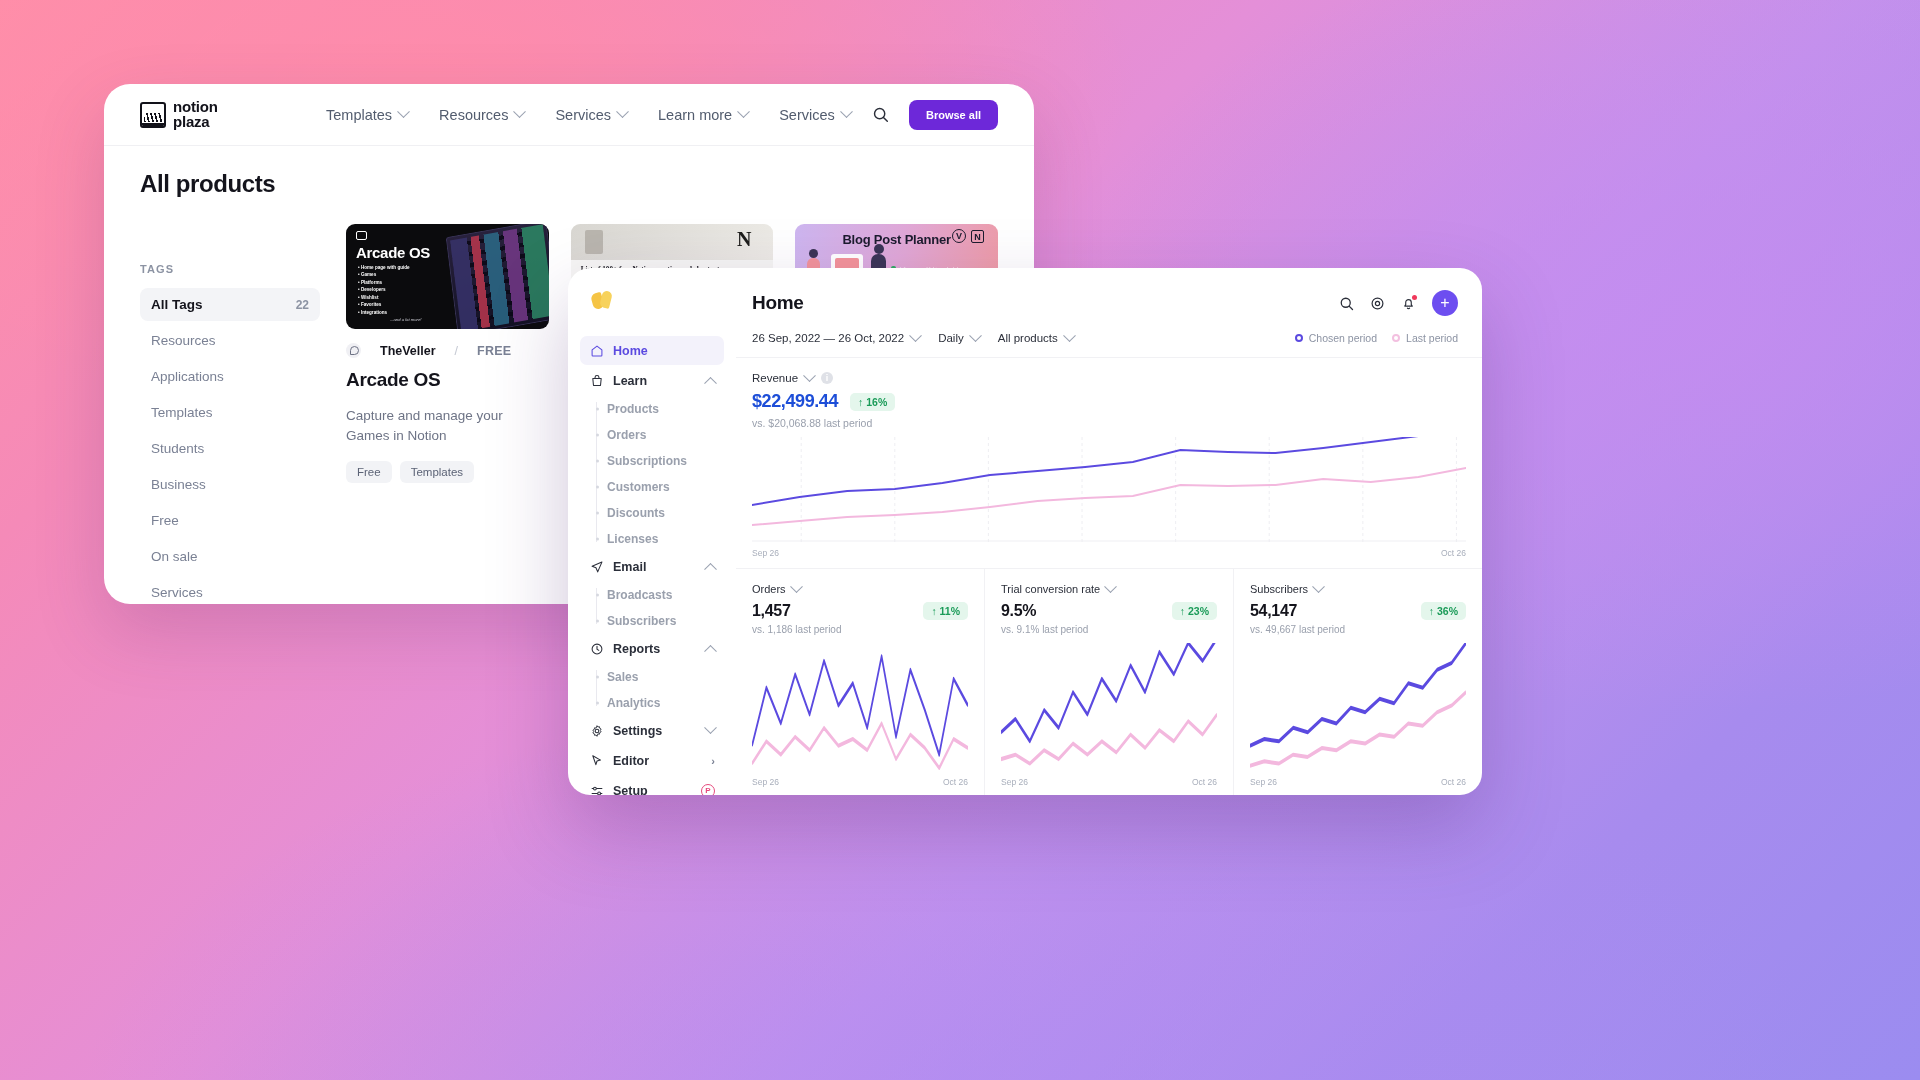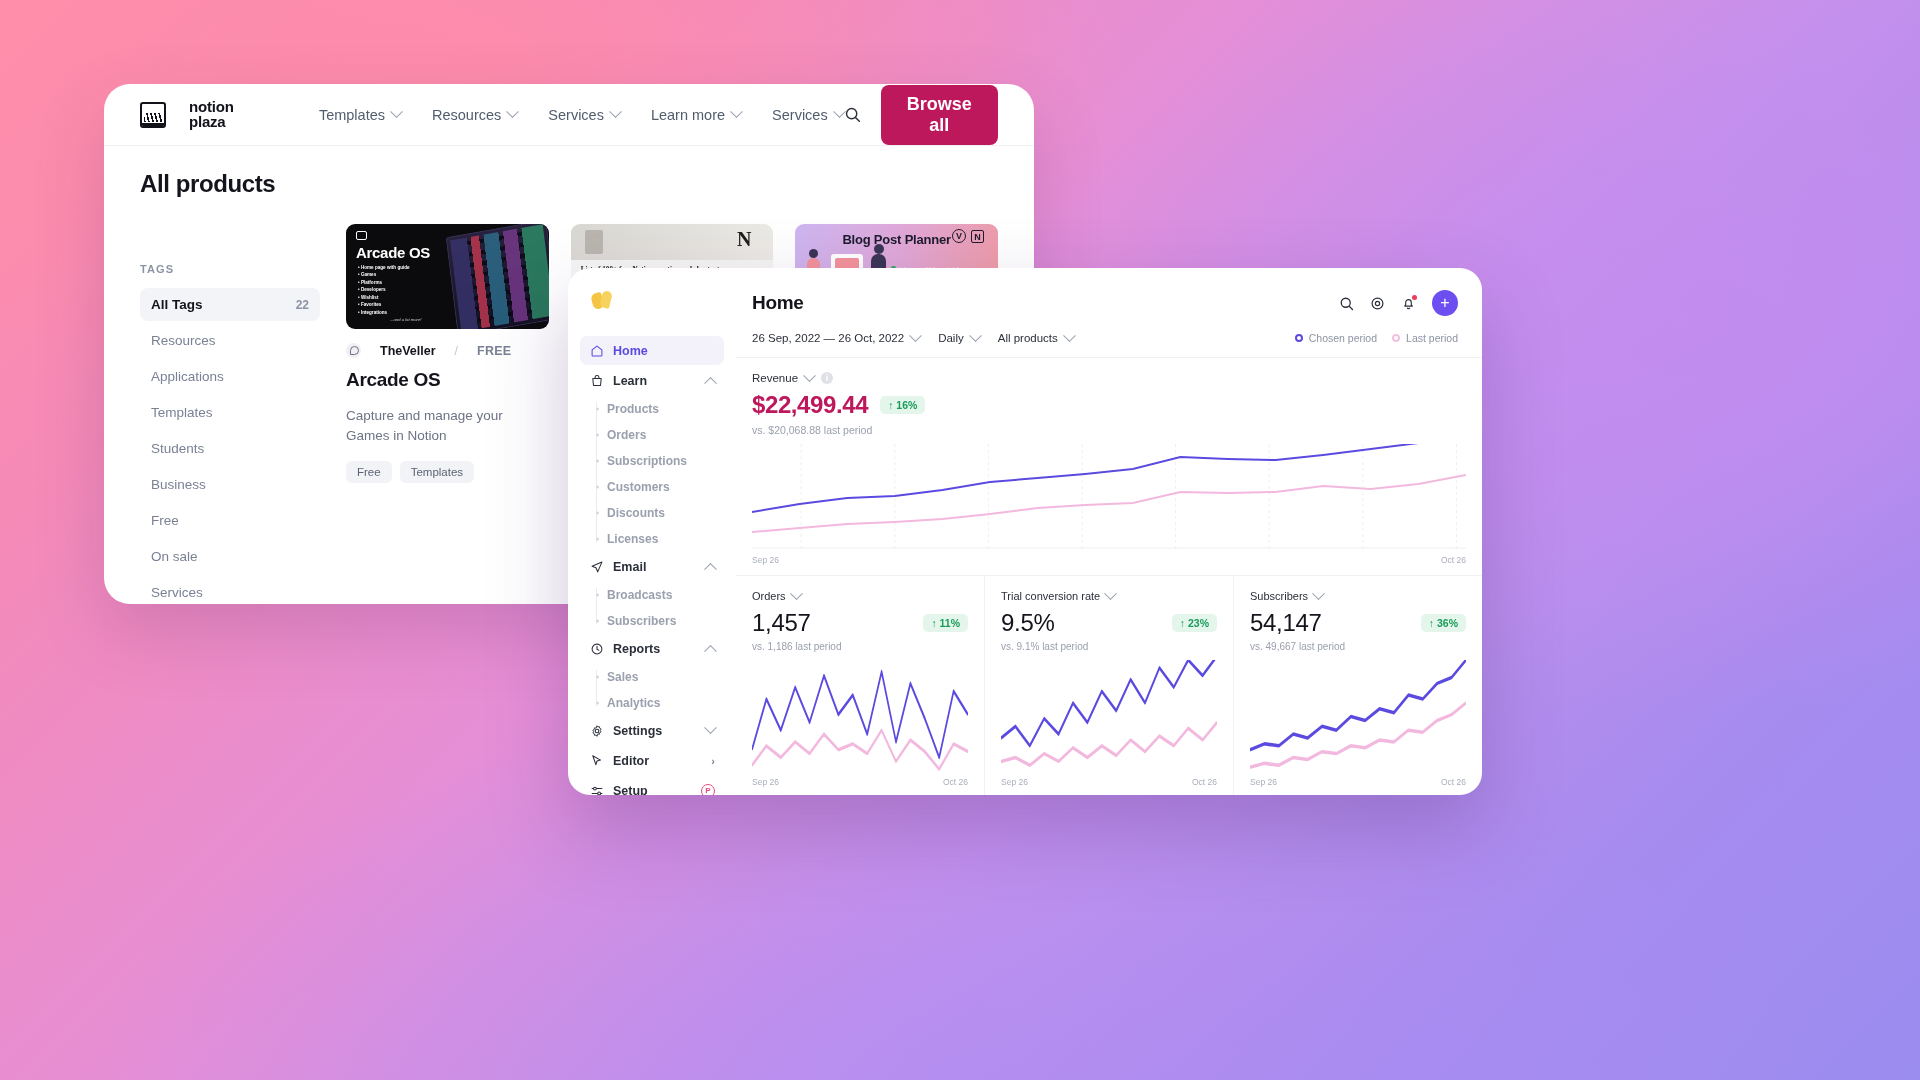--- a/index.html
+++ b/index.html
@@ -20,21 +20,21 @@
   
   .plaza {
     position: absolute; left: 104px; top: 84px; width: 930px; height: 520px;
     background: #fff; border-radius: 26px; overflow: hidden;
     box-shadow: 0 28px 70px rgba(90,40,110,.20);
   }
   .plaza-nav {
     height: 62px; display: flex; align-items: center; padding: 0 36px;
     border-bottom: 1px solid #f0f0f3;
   }
-  .logo { display: flex; align-items: center; gap: 23px; width: 170px; }
+  .logo { display: flex; align-items: center; gap: 7px; width: 170px; }
   .logo-mark {
     width: 26px; height: 26px; border: 2.2px solid #12121a; border-radius: 3px;
     position: relative; overflow: hidden; flex: none;
   }
   .logo-mark::before {
     content: ""; position: absolute; left: 2px; right: 2px; bottom: 3.5px; height: 9px;
     background:
       repeating-linear-gradient(76deg, #12121a 0 1.6px, transparent 1.6px 4px);
   }
   .logo-mark::after {
@@ -44,21 +44,21 @@
   .plaza-links { display: flex; align-items: center; gap: 31px; margin-left: 16px; }
   .plaza-link {
     font-size: 14.5px; color: #525c6e; display: flex; align-items: center; gap: 7px;
     cursor: pointer; white-space: nowrap;
   }
   .chev { width: 9px; height: 9px; border-right: 1.5px solid #9aa2b1; border-bottom: 1.5px solid #9aa2b1;
           transform: rotate(45deg) translate(-2px,-2px); flex: none; }
   .chev.up { transform: rotate(-135deg) translate(-2px,-2px); }
   .plaza-right { margin-left: auto; display: flex; align-items: center; gap: 20px; }
   .browse-btn {
-    background: #be185d; color: #fff; font-size: 18px; font-weight: 700;
+    background: #6d28d9; color: #fff; font-size: 11px; font-weight: 700;
     padding: 9px 17px; border-radius: 8px; border: none; cursor: pointer;
   }
   .ico-btn { cursor: pointer; display: flex; align-items: center; justify-content: center; }
 
   .plaza-title { font-size: 24px; font-weight: 700; color: #14141c; padding: 24px 36px 0 36px; letter-spacing: -.4px; }
 
   .plaza-body { display: flex; padding: 26px 36px 0 36px; gap: 26px; }
   .tags-col { width: 180px; flex: none; margin-top: 39px; }
   .tags-head { font-size: 11px; letter-spacing: 1.1px; color: #8c93a3; font-weight: 600; margin-bottom: 13px; }
   .tag-row {
@@ -183,34 +183,34 @@
   .lg-dot { width: 8px; height: 8px; border-radius: 50%; border: 2px solid #5b4ae0; }
   .lg-dot.pink { border-color: #f3c0e0; }
 
   .rev-block { padding: 14px 24px 0 16px; }
   .rev-label { display: flex; align-items: center; gap: 7px; font-size: 11.5px; color: #2b2f3a; }
   .info-i {
     width: 12px; height: 12px; border-radius: 50%; background: #dfe1e7; color: #fff;
     font-size: 9px; font-weight: 700; display: flex; align-items: center; justify-content: center;
   }
   .rev-row { display: flex; align-items: center; gap: 12px; margin-top: 7px; }
-  .rev-val { font-size: 24px; font-weight: 600; color: #be185d; letter-spacing: -.4px; }
+  .rev-val { font-size: 18px; font-weight: 600; color: #1d4ed8; letter-spacing: -.4px; }
   .pill { background: #e4f6ec; color: #1a9b58; font-size: 10.5px; font-weight: 600; padding: 3px 8px; border-radius: 5px; white-space: nowrap; }
   .rev-sub { font-size: 10.5px; color: #9aa0ad; margin-top: 5px; }
 
   .chart-area { position: relative; margin: 8px 16px 0 16px; height: 108px; }
   .chart-area svg { display: block; width: 100%; height: 100%; }
   .x-labels { display: flex; justify-content: space-between; font-size: 8.5px; color: #a8aebb; padding: 0 16px; margin-top: 3px; }
 
   .d-cards { display: flex; border-top: 1px solid #f1f1f4; flex: 1; margin-top: 10px; }
   .d-card { flex: 1; padding: 14px 16px 0 16px; border-right: 1px solid #f1f1f4; display: flex; flex-direction: column; min-width: 0; }
   .d-card:last-child { border-right: none; }
   .c-label { display: flex; align-items: center; gap: 6px; font-size: 11px; color: #2b2f3a; }
   .c-row { display: flex; align-items: center; margin-top: 7px; }
-  .c-val { font-size: 24px; font-weight: 400; color: #14141c; letter-spacing: -.3px; }
+  .c-val { font-size: 16px; font-weight: 700; color: #14141c; letter-spacing: -.3px; }
   .c-row .pill { margin-left: auto; }
   .c-sub { font-size: 10px; color: #9aa0ad; margin-top: 4px; }
   .c-chart { flex: 1; margin-top: 8px; position: relative; min-height: 52px; }
   .c-chart svg { position: absolute; inset: 0; width: 100%; height: 100%; }
   .c-x { display: flex; justify-content: space-between; font-size: 8.5px; color: #a8aebb; padding-bottom: 8px; }
 </style>
 </head>
 <body>
 
 <div class="bg-glow"></div>

